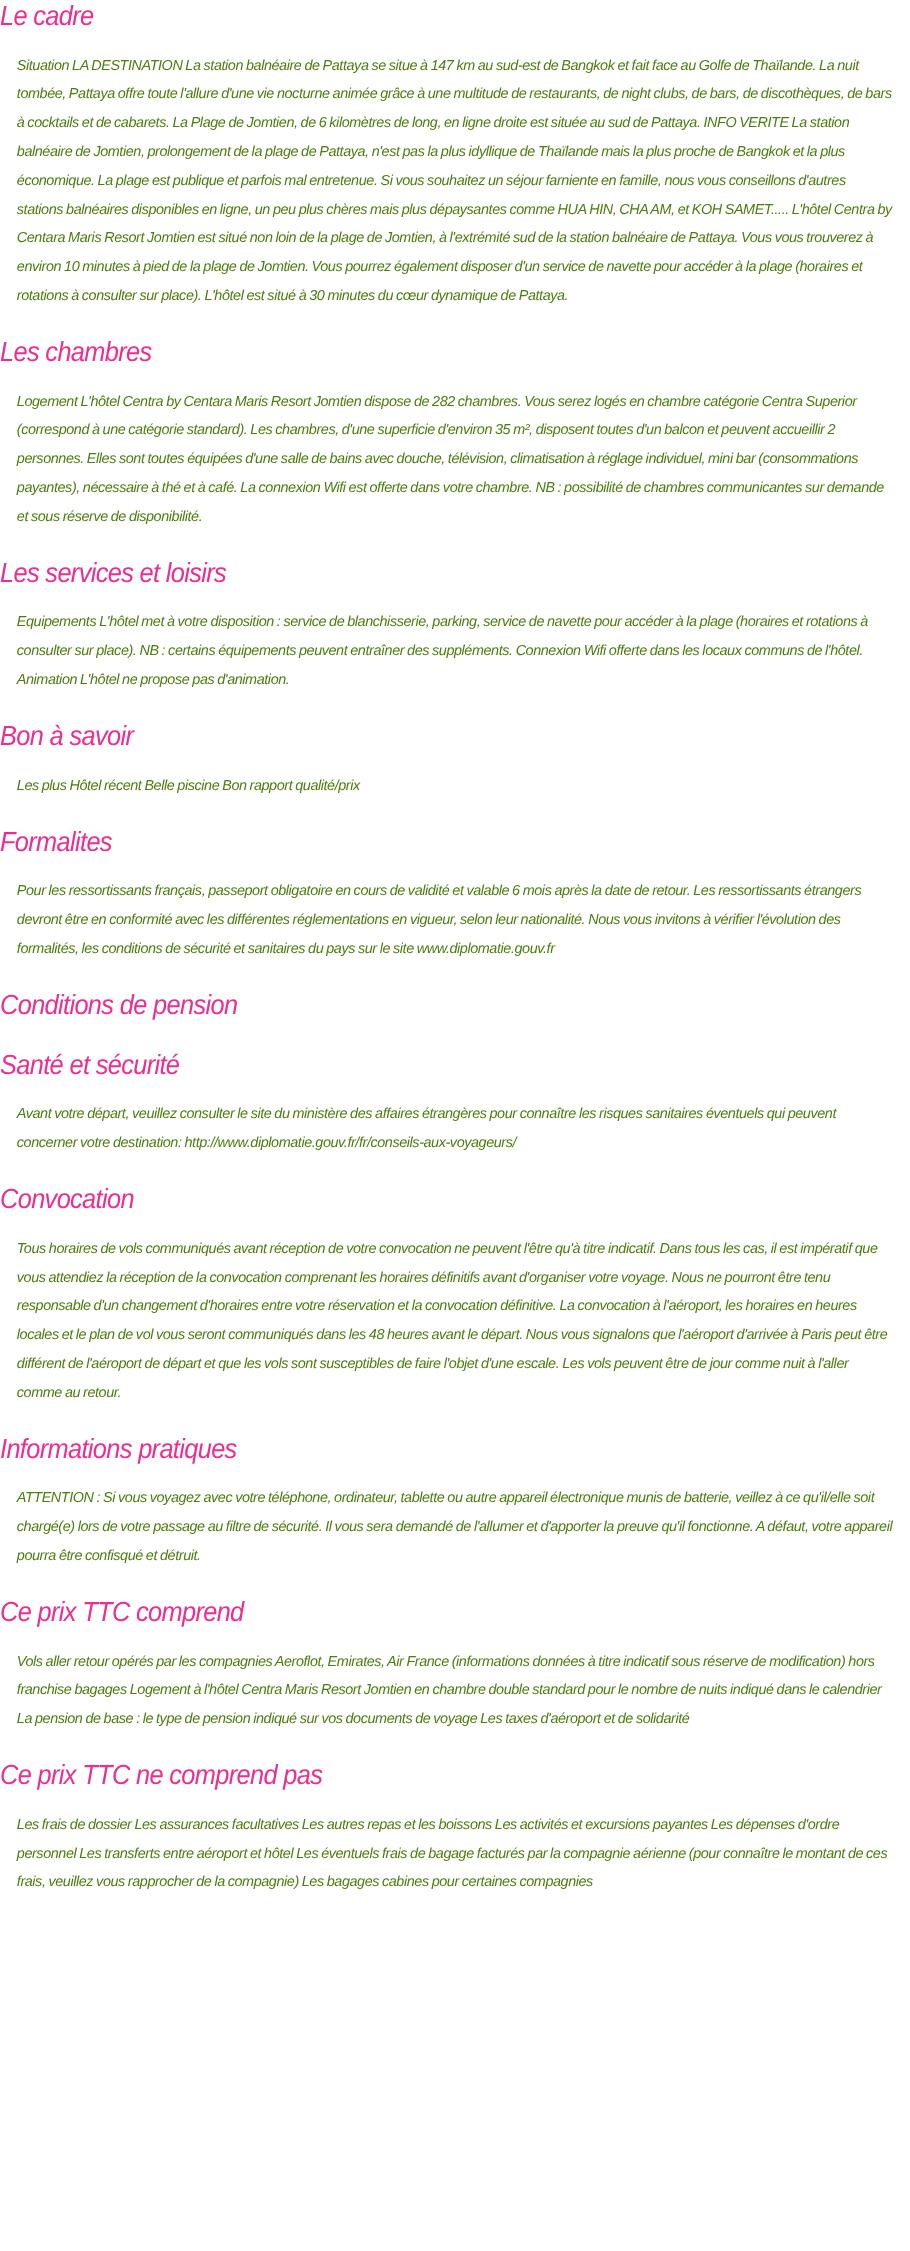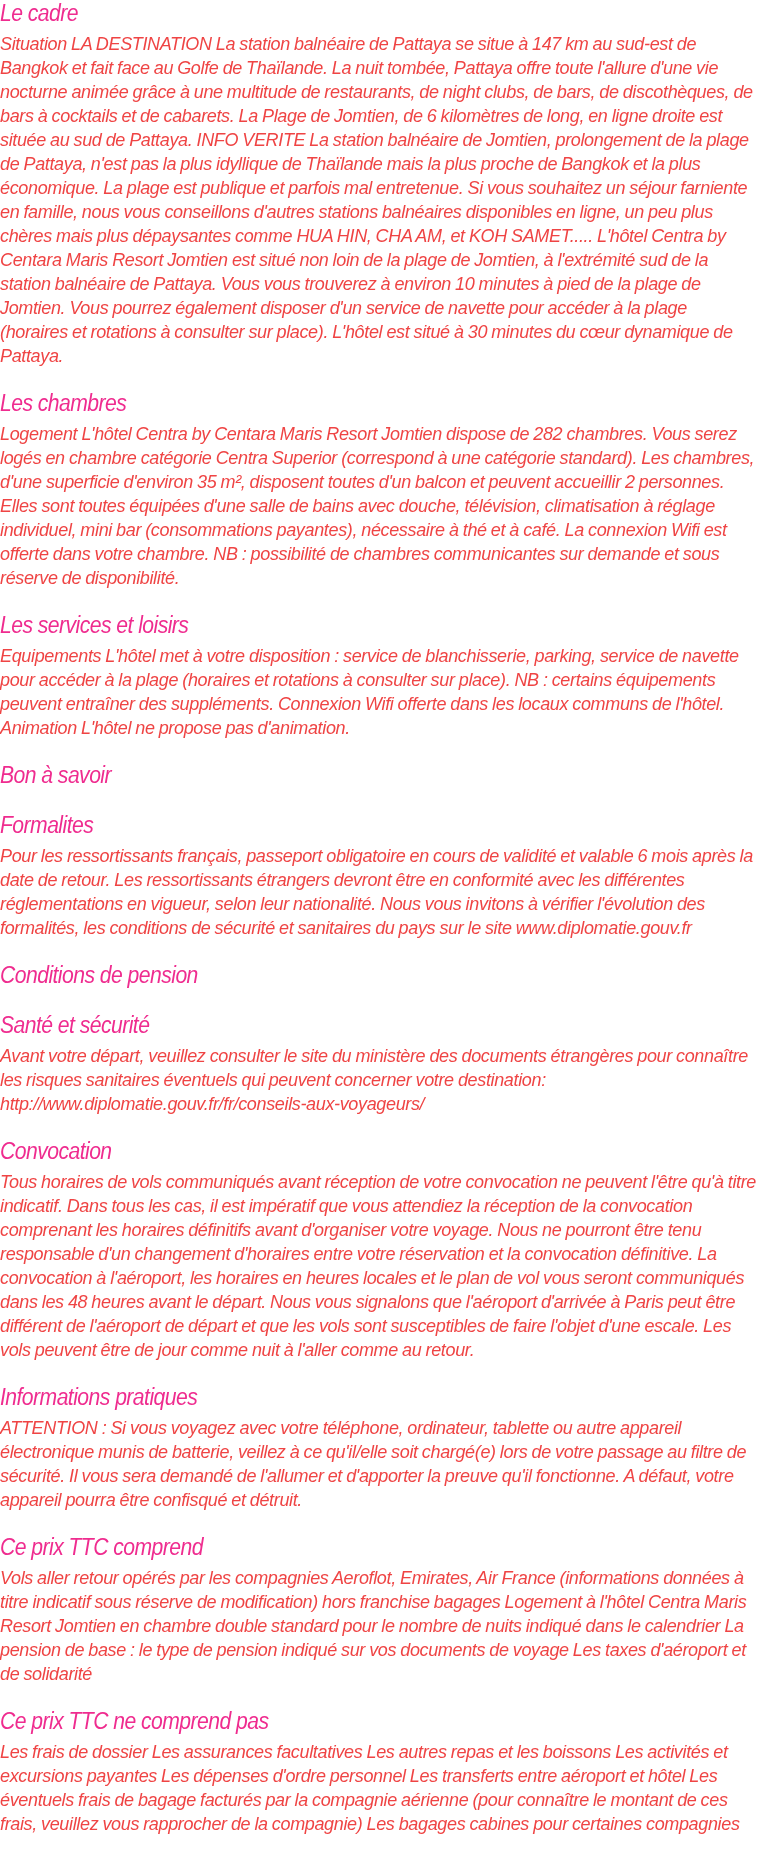--- a/index.html
+++ b/index.html
@@ -27,24 +27,24 @@
       color: #ef2c8f;
       font-size: 23px;
       line-height: 30px;
       margin: 0 0 4px 0;
       letter-spacing: -0.6px;
       transform: scaleX(0.92);
       transform-origin: left center;
     }
     .section-body {
       font-style: italic;
-      color: #ef4444;
-      font-size: 18px;
+      color: #4d7c0f;
+      font-size: 12px;
       line-height: 24px;
-      margin: 0;
+      margin: 14px;
       letter-spacing: -0.35px;
       word-spacing: -0.5px;
     }
     .section:first-child .section-title {
       margin-top: -2px;
     }
   </style>
 </head>
 <body>
 
@@ -60,34 +60,35 @@
     <p class="section-body">Logement L'hôtel Centra by Centara Maris Resort Jomtien dispose de 282 chambres. Vous serez logés en chambre catégorie Centra Superior (correspond à une catégorie standard). Les chambres, d'une superficie d'environ 35 m², disposent toutes d'un balcon et peuvent accueillir 2 personnes. Elles sont toutes équipées d'une salle de bains avec douche, télévision, climatisation à réglage individuel, mini bar (consommations payantes), nécessaire à thé et à café. La connexion Wifi est offerte dans votre chambre. NB : possibilité de chambres communicantes sur demande et sous réserve de disponibilité.</p>
   </section>
 
   <section class="section">
     <h2 class="section-title">Les services et loisirs</h2>
     <p class="section-body">Equipements L'hôtel met à votre disposition : service de blanchisserie, parking, service de navette pour accéder à la plage (horaires et rotations à consulter sur place). NB : certains équipements peuvent entraîner des suppléments. Connexion Wifi offerte dans les locaux communs de l'hôtel. Animation L'hôtel ne propose pas d'animation.</p>
   </section>
 
   <section class="section">
     <h2 class="section-title">Bon à savoir</h2>
+    <p class="section-body">Les plus Hôtel récent Belle piscine Bon rapport qualité/prix</p>
   </section>
 
   <section class="section">
     <h2 class="section-title">Formalites</h2>
     <p class="section-body">Pour les ressortissants français, passeport obligatoire en cours de validité et valable 6 mois après la date de retour. Les ressortissants étrangers devront être en conformité avec les différentes réglementations en vigueur, selon leur nationalité. Nous vous invitons à vérifier l'évolution des formalités, les conditions de sécurité et sanitaires du pays sur le site www.diplomatie.gouv.fr</p>
   </section>
 
   <section class="section">
     <h2 class="section-title">Conditions de pension</h2>
   </section>
 
   <section class="section">
     <h2 class="section-title">Santé et sécurité</h2>
-    <p class="section-body">Avant votre départ, veuillez consulter le site du ministère des documents étrangères pour connaître les risques sanitaires éventuels qui peuvent concerner votre destination: http://www.diplomatie.gouv.fr/fr/conseils-aux-voyageurs/</p>
+    <p class="section-body">Avant votre départ, veuillez consulter le site du ministère des affaires étrangères pour connaître les risques sanitaires éventuels qui peuvent concerner votre destination: http://www.diplomatie.gouv.fr/fr/conseils-aux-voyageurs/</p>
   </section>
 
   <section class="section">
     <h2 class="section-title">Convocation</h2>
     <p class="section-body">Tous horaires de vols communiqués avant réception de votre convocation ne peuvent l'être qu'à titre indicatif. Dans tous les cas, il est impératif que vous attendiez la réception de la convocation comprenant les horaires définitifs avant d'organiser votre voyage. Nous ne pourront être tenu responsable d'un changement d'horaires entre votre réservation et la convocation définitive. La convocation à l'aéroport, les horaires en heures locales et le plan de vol vous seront communiqués dans les 48 heures avant le départ. Nous vous signalons que l'aéroport d'arrivée à Paris peut être différent de l'aéroport de départ et que les vols sont susceptibles de faire l'objet d'une escale. Les vols peuvent être de jour comme nuit à l'aller comme au retour.</p>
   </section>
 
   <section class="section">
     <h2 class="section-title">Informations pratiques</h2>
     <p class="section-body">ATTENTION : Si vous voyagez avec votre téléphone, ordinateur, tablette ou autre appareil électronique munis de batterie, veillez à ce qu'il/elle soit chargé(e) lors de votre passage au filtre de sécurité. Il vous sera demandé de l'allumer et d'apporter la preuve qu'il fonctionne. A défaut, votre appareil pourra être confisqué et détruit.</p>

